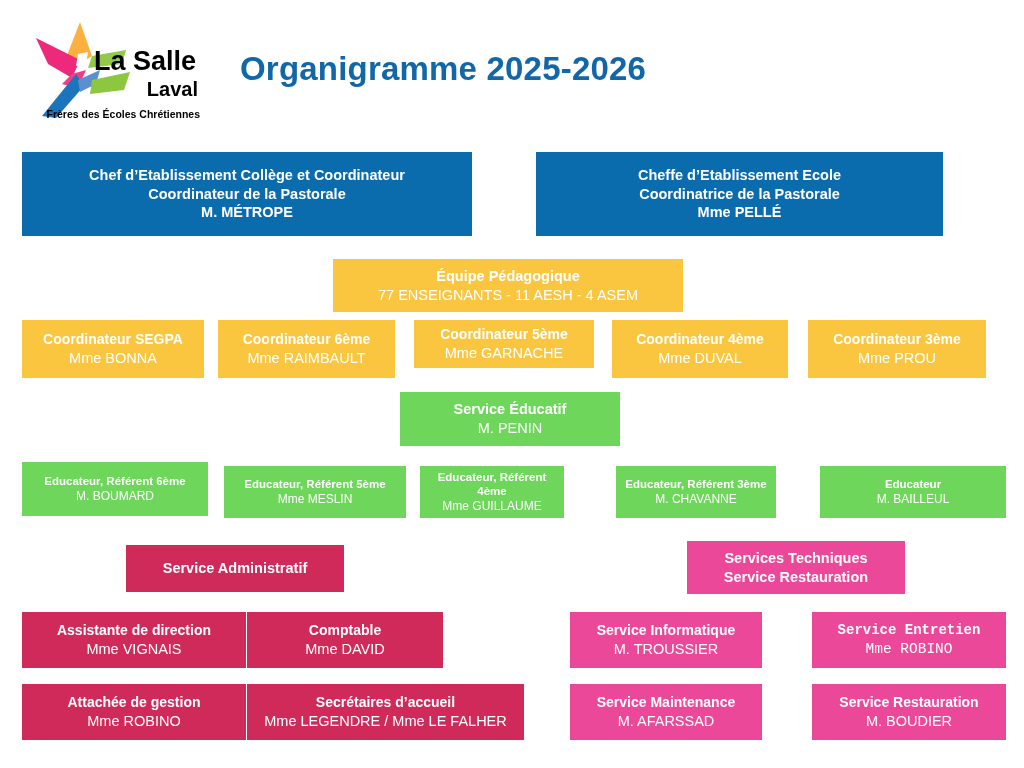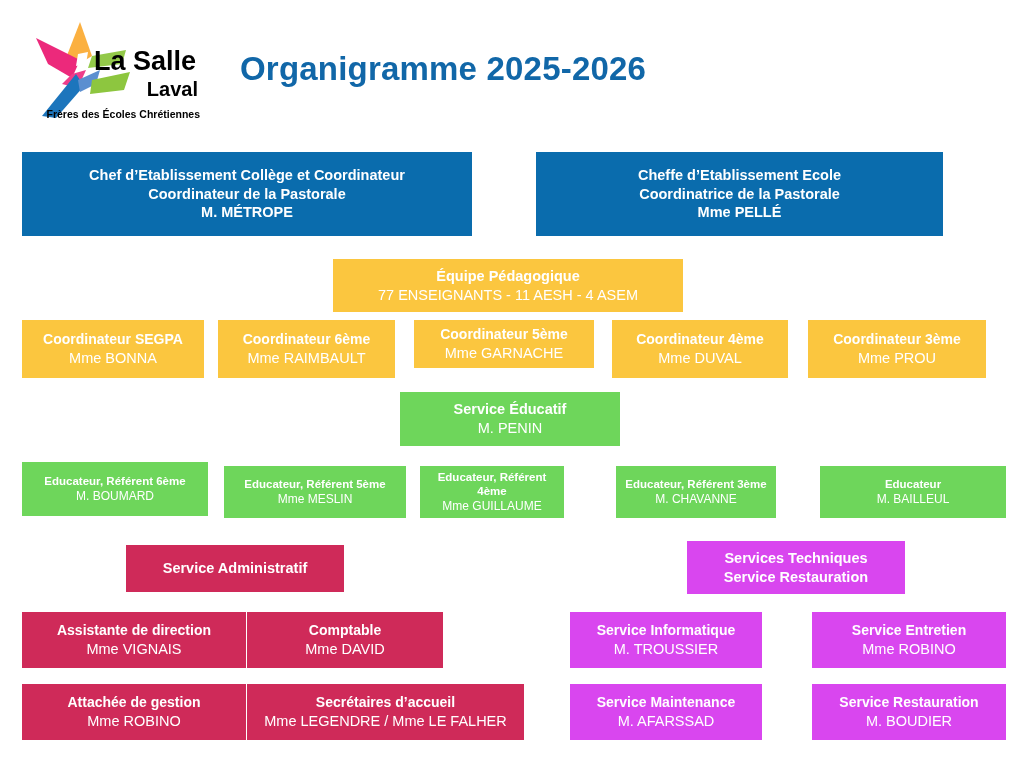--- a/index.html
+++ b/index.html
@@ -62,21 +62,21 @@
     font-weight: normal;
     display: block;
     width: 100%;
   }
 
   
   .blue   { background: #0a6cad; }
   .yellow { background: #fbc63f; }
   .green  { background: #6ed65b; }
   .pink   { background: #cf2a59; }
-  .cyan   { background: #d946ef; }
+  .cyan   { background: #ec4899; }
 
   
   .tier-head .role   { font-size: 14.5px; }
   .tier-head .person { font-size: 14.5px; font-weight: bold; }
 
   .tier-team .role   { font-size: 14.5px; }
   .tier-team .person { font-size: 14.5px; }
 
   .tier-coord .role   { font-size: 14px; }
   .tier-coord .person { font-size: 14.5px; }
@@ -209,21 +209,21 @@
 </div>
 <div class="node pink tier-admin" style="left:247px; top:684px; width:277px; height:56px;">
   <span class="role">Secrétaires d’accueil</span>
   <span class="person">Mme LEGENDRE / Mme LE FALHER</span>
 </div>
 
 <div class="node cyan tier-tech" style="left:570px; top:612px; width:192px; height:56px;">
   <span class="role">Service Informatique</span>
   <span class="person">M. TROUSSIER</span>
 </div>
-<div class="node cyan tier-tech" style="left:812px; top:612px; width:194px; height:56px;">
+<div class="node cyan tier-tech" style="left:812px; top:612px; width:194px; height:56px;font-family:Liberation Mono, monospace;">
   <span class="role">Service Entretien</span>
   <span class="person">Mme ROBINO</span>
 </div>
 <div class="node cyan tier-tech" style="left:570px; top:684px; width:192px; height:56px;">
   <span class="role">Service Maintenance</span>
   <span class="person">M. AFARSSAD</span>
 </div>
 <div class="node cyan tier-tech" style="left:812px; top:684px; width:194px; height:56px;">
   <span class="role">Service Restauration</span>
   <span class="person">M. BOUDIER</span>

